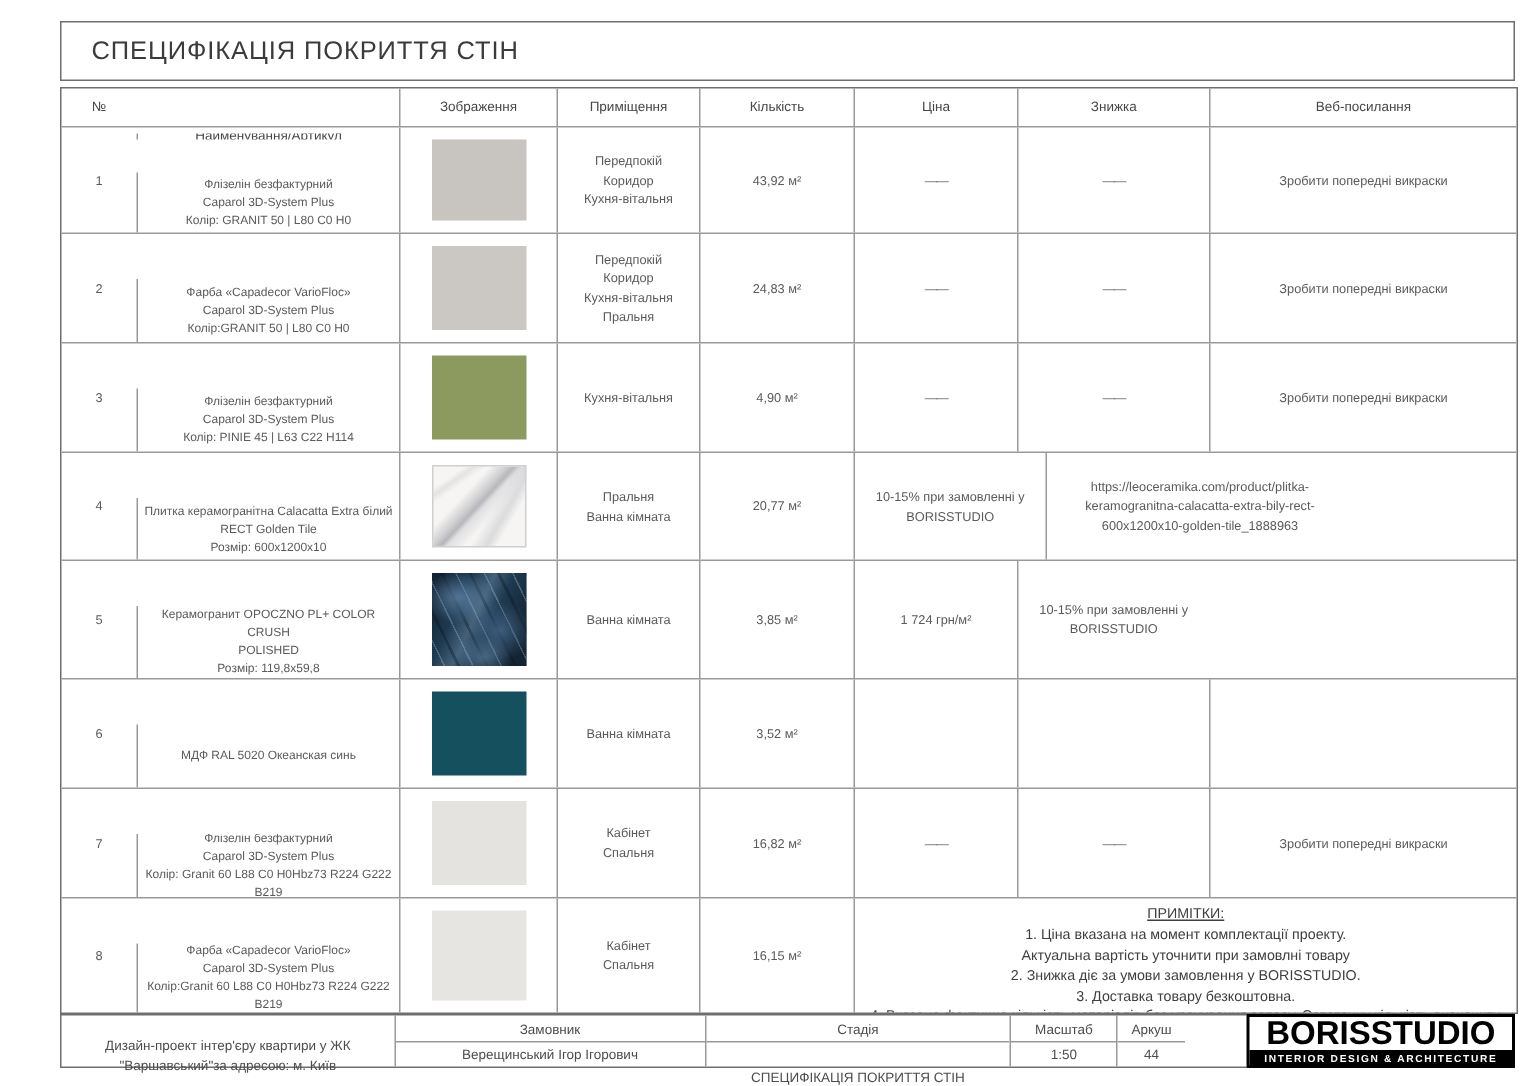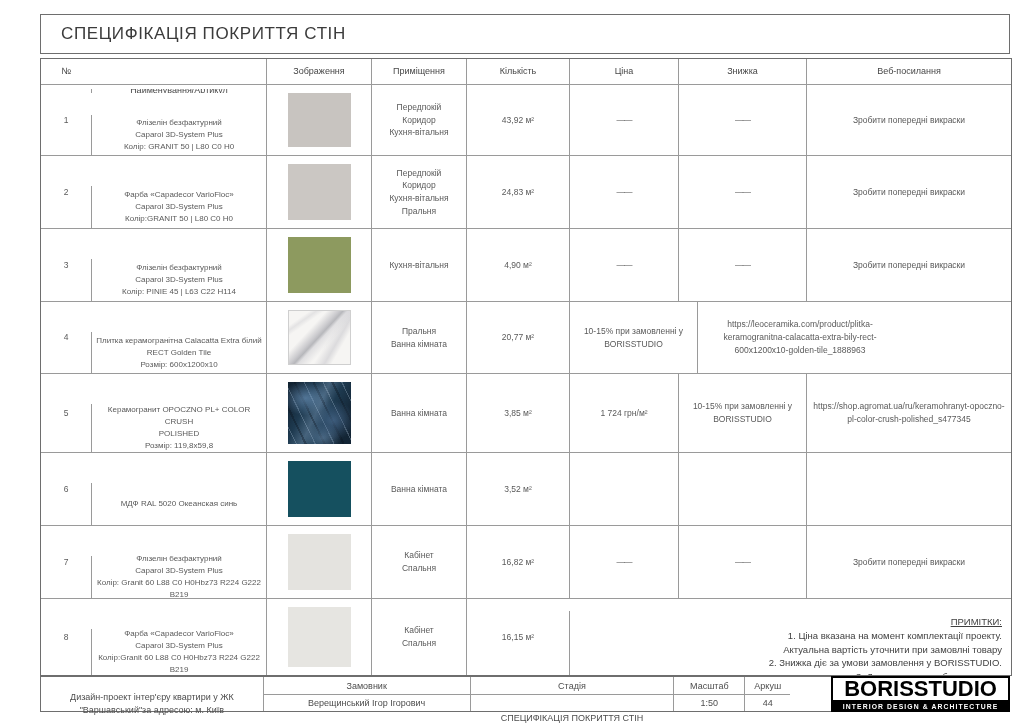--- a/index.html
+++ b/index.html
@@ -60,22 +60,22 @@
       radial-gradient(ellipse 50% 45% at 72% 62%, rgba(85,120,160,.6), transparent 70%),
       radial-gradient(ellipse 40% 30% at 55% 90%, rgba(120,155,190,.5), transparent 75%),
       repeating-linear-gradient(64deg, transparent 0 7px, rgba(185,205,225,.28) 7px 8px, transparent 8px 15px, rgba(10,18,28,.35) 15px 17px),
       linear-gradient(115deg, rgba(8,16,26,.55) 8%, transparent 30%, rgba(140,170,200,.35) 46%, transparent 60%, rgba(8,16,26,.5) 85%);
   }
   .dash{color:#6f6f6f;letter-spacing:-1px;}
 
   
   .notes{
     box-sizing:border-box;border-left:1px solid #9a9a9a;width:442px;
-    padding:4px 9px;text-align:right;color:#3f3f3f;
-    font-size:9.5px;line-height:1.42;overflow:hidden;margin-top:12px;
+    padding:4px 9px;text-align:center;color:#3f3f3f;
+    font-size:9.5px;line-height:1.42;overflow:hidden;
   }
   .notes-title{text-decoration:underline;margin-bottom:1px;}
 
   
   .footer{
     position:absolute;left:40px;top:676px;width:970px;height:36px;
     border:1px solid #6e6e6e;box-sizing:border-box;display:flex;
     font-size:9px;color:#4d4d4d;
   }
   .f-cell{box-sizing:border-box;border-left:1px solid #9a9a9a;}
@@ -200,21 +200,20 @@
 POLISHED
 Розмір: 119,8х59,8</div>
     <div class="td w-img">
         <div class="sw sw-marble-blue" style="background-color: rgb(30, 58, 80);"></div>
       </div>
     <div class="td w-room pre">Ванна кімната</div>
     <div class="td w-qty">3,85 м²</div>
     <div class="td w-price">1 724 грн/м²</div>
     <div class="td w-disc pre">10-15% при замовленні у
 BORISSTUDIO</div>
-    <div class="td w-web">https://shop.agromat.ua/ru/keramohranyt-opoczno-pl-color-crush-polished_s477345</div>
   </div>
 
   <div class="tr h6">
     <div class="td w-num">6</div>
     <div class="td w-name pre">МДФ RAL 5020 Океанская синь</div>
     <div class="td w-img">
         <div class="sw" style="background-color: rgb(21, 80, 95);"></div>
       </div>
     <div class="td w-room pre">Ванна кімната</div>
     <div class="td w-qty">3,52 м²</div>

